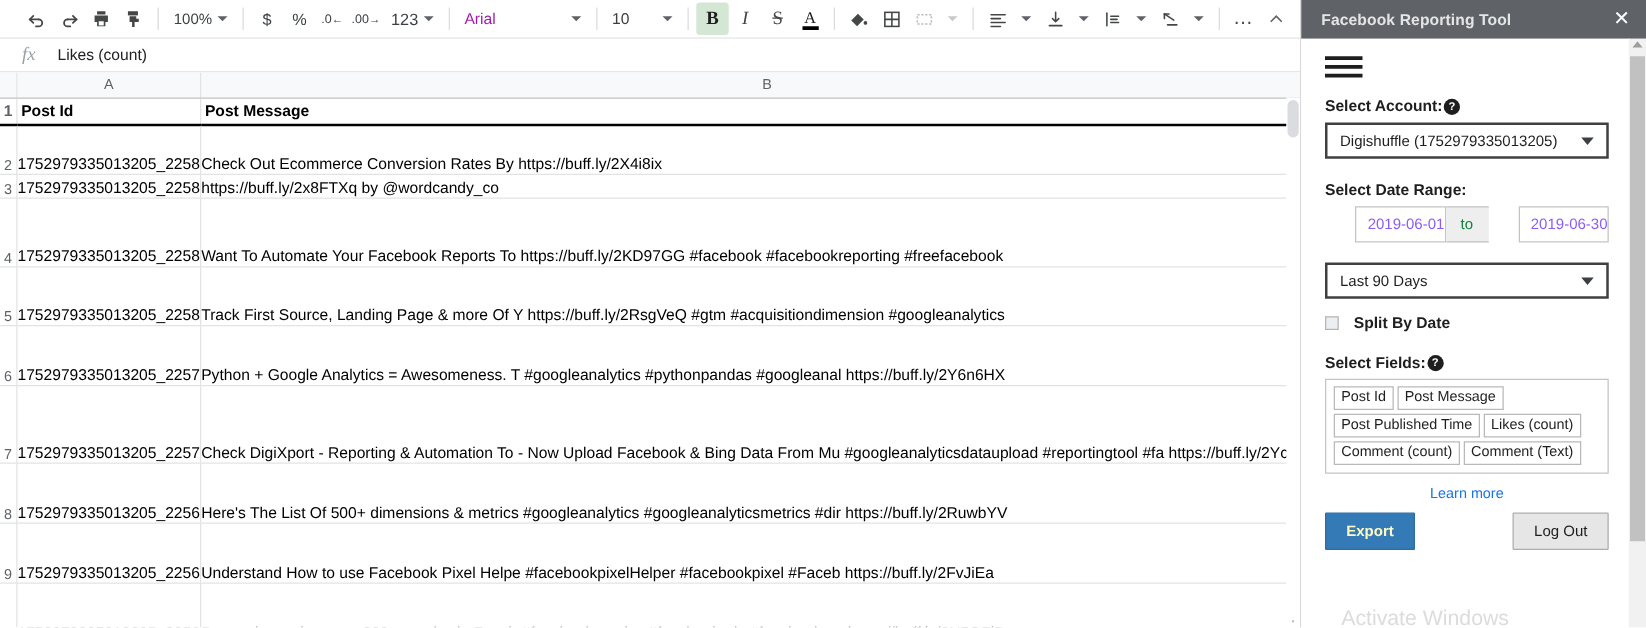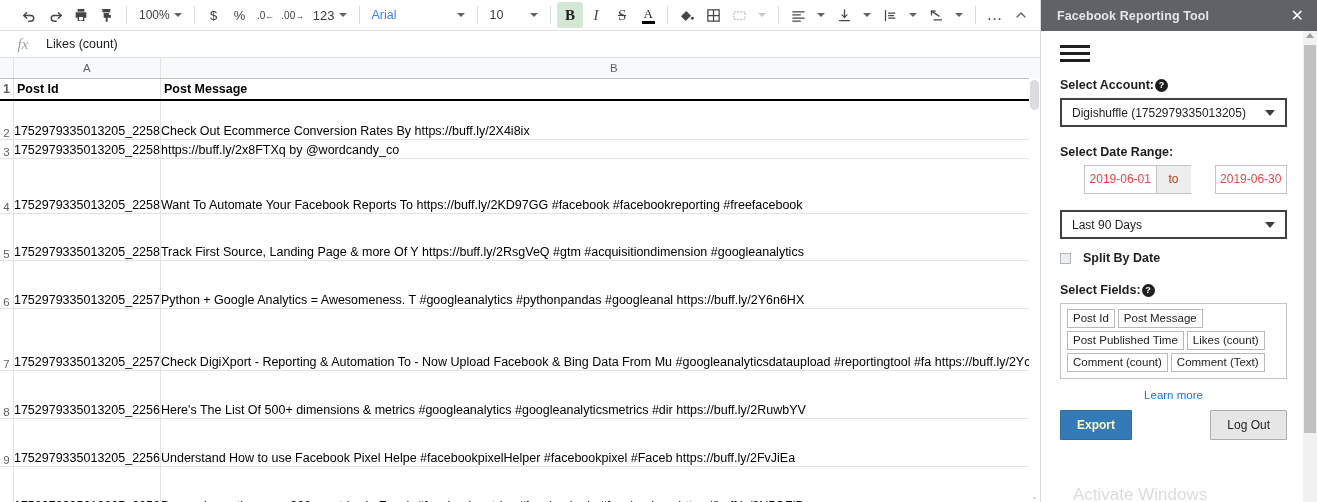--- a/index.html
+++ b/index.html
@@ -43,21 +43,21 @@
     font-size: 12px; color: #3c4043; padding: 0 6px; height: 26px;
     border-radius: 3px; cursor: pointer;
   }
   .caret {
     width: 0; height: 0; border-left: 4px solid transparent;
     border-right: 4px solid transparent; border-top: 4px solid #5f6368;
     display: inline-block;
   }
   .tb-font {
     display: flex; align-items: center; justify-content: space-between;
-    font-size: 12.5px; color: #3b82f6; width: 108px;
+    font-size: 12.5px; color: #a21caf; width: 108px;
     padding: 0 6px; height: 26px; border-radius: 3px; cursor: pointer;
   }
   .tb-size {
     display: flex; align-items: center; justify-content: space-between;
     font-size: 12.5px; color: #3c4043; width: 62px;
     padding: 0 6px; height: 26px; border-radius: 3px; cursor: pointer;
   }
   .tb-txt { font-size: 13px; color: #3c4043; }
   .tb-bold-active {
     background: #d4e7d4; border-radius: 3px;
@@ -213,27 +213,27 @@
   .sb-select .val { flex: 1; }
   .sb-select .arrow {
     width: 0; height: 0; border-left: 5px solid transparent;
     border-right: 5px solid transparent; border-top: 6px solid #3c4043;
   }
   .daterow {
     display: flex; width: 227px; height: 29px; margin-bottom: 16px;
   }
   .date-in {
     flex: 1; border: 1px solid #c4c4c4; background: #fff;
-    text-align: center; font-size: 12px; color: #ef4444;
+    text-align: right; font-size: 12px; color: #8b5cf6;
     line-height: 27px; cursor: pointer; margin-left: 24px;
   }
   .date-to {
     width: 34px; border: 1px solid #c4c4c4; border-left: none; border-right: none;
     background: #eeeeee; text-align: center; font-size: 12px;
-    color: #c2410c; line-height: 27px;
+    color: #15803d; line-height: 27px;
   }
   .checkrow {
     display: flex; align-items: center; gap: 12px;
     margin-top: -6px; margin-bottom: 18px; cursor: pointer;
   }
   .checkbox {
     width: 11px; height: 11px; border: 1px solid #b5b5b5; background: #eceff1;
   }
   .checkrow .txt { font-size: 12.5px; color: #1e1e1e; font-weight: bold; }
 

